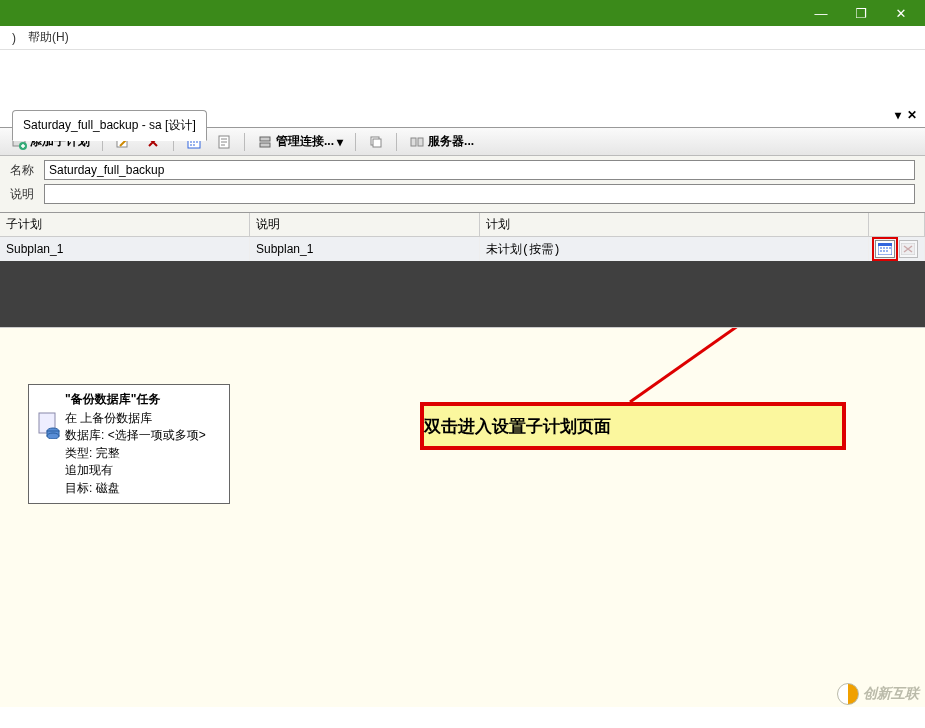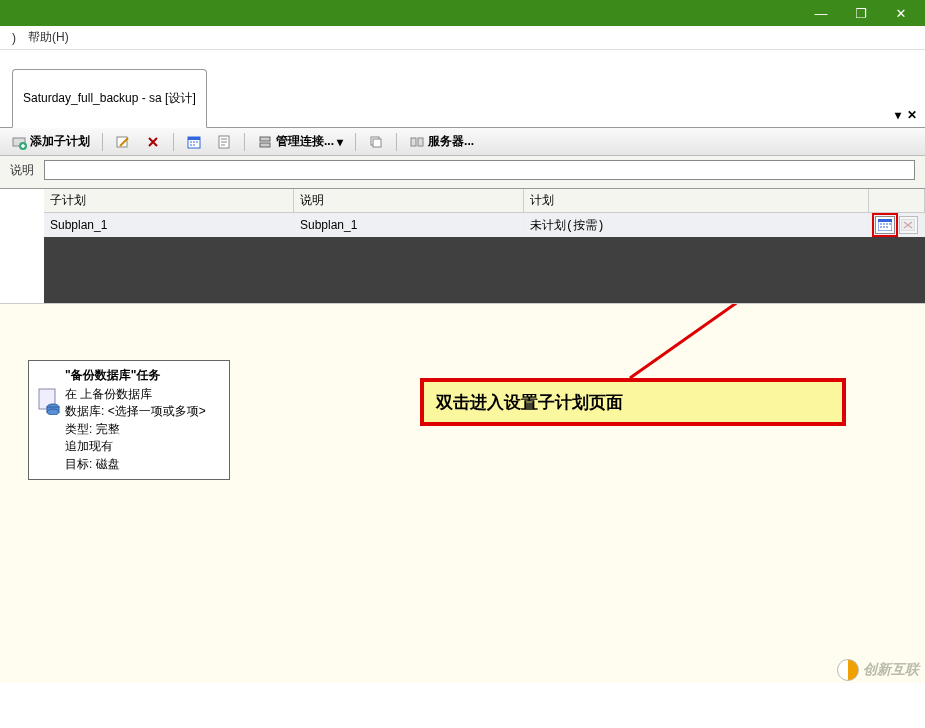--- a/index.html
+++ b/index.html
@@ -11,38 +11,38 @@
 
 
 .menubar { height: 24px; background: #fff; border-bottom: 1px solid #e0e0e0; display: flex; align-items: center; padding: 0 6px; font-size: 12px; color: #333; }
 .menubar span { padding: 2px 6px; cursor: pointer; }
 
 
 .spacer-top { height: 56px; background: #fff; }
 
 
 .doc-tab-row { height: 22px; display: flex; align-items: flex-end; padding-left: 12px; border-bottom: 1px solid #999; position: relative; }
-.doc-tab { background: #fff; border: 1px solid #999; border-bottom: 1px solid #fff; border-radius: 4px 4px 0 0; padding: 20px 10px; font-size: 12px; position: relative; top: 1px; }
+.doc-tab { background: #fff; border: 1px solid #999; border-bottom: 1px solid #fff; border-radius: 4px 4px 0 0; padding: 6px 10px; font-size: 12px; position: relative; top: 14px; }
 .doc-tab-controls { position: absolute; right: 8px; top: 2px; font-size: 12px; display: flex; gap: 6px; }
 .doc-tab-controls span { cursor: pointer; font-weight: bold; }
 
 
 .toolbar { height: 28px; background: linear-gradient(#fafafa,#e6e6e6); border-bottom: 1px solid #bbb; display: flex; align-items: center; padding: 0 6px; font-size: 12px; gap: 4px; }
 .toolbar .tb-btn { display: flex; align-items: center; gap: 3px; padding: 2px 4px; cursor: pointer; border: 1px solid transparent; font-weight: bold; }
 .toolbar .sep { width: 1px; height: 18px; background: #bbb; margin: 0 3px; }
 .tb-icon { width: 16px; height: 16px; display: inline-block; }
 
 
 .form-area { background: #f5f5f0; padding: 4px 10px; font-size: 12px; }
 .form-row { display: flex; align-items: center; margin-bottom: 4px; }
 .form-row label { width: 34px; color: #333; }
 .form-row input { flex: 1; height: 20px; border: 1px solid #888; padding: 0 4px; font-size: 12px; background: #fff; }
 
 
-.grid-wrap { border-top: 1px solid #999; padding-left: 44px; }
+.grid-wrap { border-top: 1px solid #999; }
 .grid-head { display: flex; font-size: 12px; background: #f5f5f0; border-bottom: 1px solid #ccc; }
 .grid-head .col { padding: 3px 6px; border-right: 1px solid #ccc; }
 .grid-body { background: #404040; height: 90px; overflow: auto; }
 .grid-row { display: flex; font-size: 12px; background: #eef0f3; }
 .grid-row .col { padding: 3px 6px; border-right: 1px solid #eee; display: flex; align-items: center; }
 .col-sub { width: 250px; }
 .col-desc { width: 230px; }
 .col-plan { flex: 1; font-family: Liberation Mono, monospace; }
 .col-act { width: 56px; justify-content: center; gap: 4px; }
 .cal-btn { width: 20px; height: 18px; border: 1px solid #888; background: #fff; cursor: pointer; display: flex; align-items: center; justify-content: center; }
@@ -53,21 +53,21 @@
 .canvas { background: #fffdf0; height: 380px; position: relative; border-top: 1px solid #ccc; }
 
 
 .task-box { position: absolute; left: 28px; top: 56px; width: 202px; border: 1px solid #666; background: #fff; padding: 6px 6px 6px 8px; font-size: 12px; display: flex; }
 .task-box .task-icon { width: 28px; display: flex; align-items: flex-start; padding-top: 20px; }
 .task-box .task-content { flex: 1; }
 .task-box .task-title { font-weight: bold; margin-bottom: 2px; }
 .task-box .task-line { line-height: 1.45; }
 
 
-.callout { position: absolute; left: 420px; top: 74px; width: 426px; height: 48px; border: 4px solid #d00; background: #fbf79e; display: flex; align-items: center; padding-left: 12px; font-size: 17px; font-weight: bold; color: #000; }
+.callout { position: absolute; left: 420px; top: 74px; width: 426px; height: 48px; border: 4px solid #d00; background: #fbf79e; display: flex; align-items: center; padding-left: 0; font-size: 17px; font-weight: bold; color: #000; }
 
 
 .arrow-svg { position: absolute; left: 0; top: 0; pointer-events: none; }
 
 
 .watermark { position: absolute; right: 6px; bottom: 2px; display: flex; align-items: center; gap: 4px; font-size: 14px; color: #bba; font-style: italic; font-weight: bold; text-align: center; }
 .watermark .wm-logo { width: 22px; height: 22px; border-radius: 50%; background: conic-gradient(#f0a000 0 180deg, #fff 180deg 360deg); border: 1px solid #bba; }
 
 
 .i-add { fill: #3a7; }
@@ -151,20 +151,24 @@
   <div class="tb-btn">
     <svg class="tb-icon" viewBox="0 0 16 16">
         <rect x="2" y="4" width="5" height="8" fill="#ddd" stroke="#888"></rect>
         <rect x="9" y="4" width="5" height="8" fill="#ddd" stroke="#888"></rect>
       </svg>
     <span>服务器...</span>
   </div>
 </div>
 
 <div class="form-area">
+  <div class="form-row">
+    <label>名称</label>
+    <input type="text" value="Saturday_full_backup" style="">
+  </div>
   <div class="form-row">
     <label>说明</label>
     <input type="text" value="" style="">
   </div>
 </div>
 
 <div class="grid-wrap">
   <div class="grid-head">
     <div class="col col-sub">子计划</div>
     <div class="col col-desc">说明</div>

